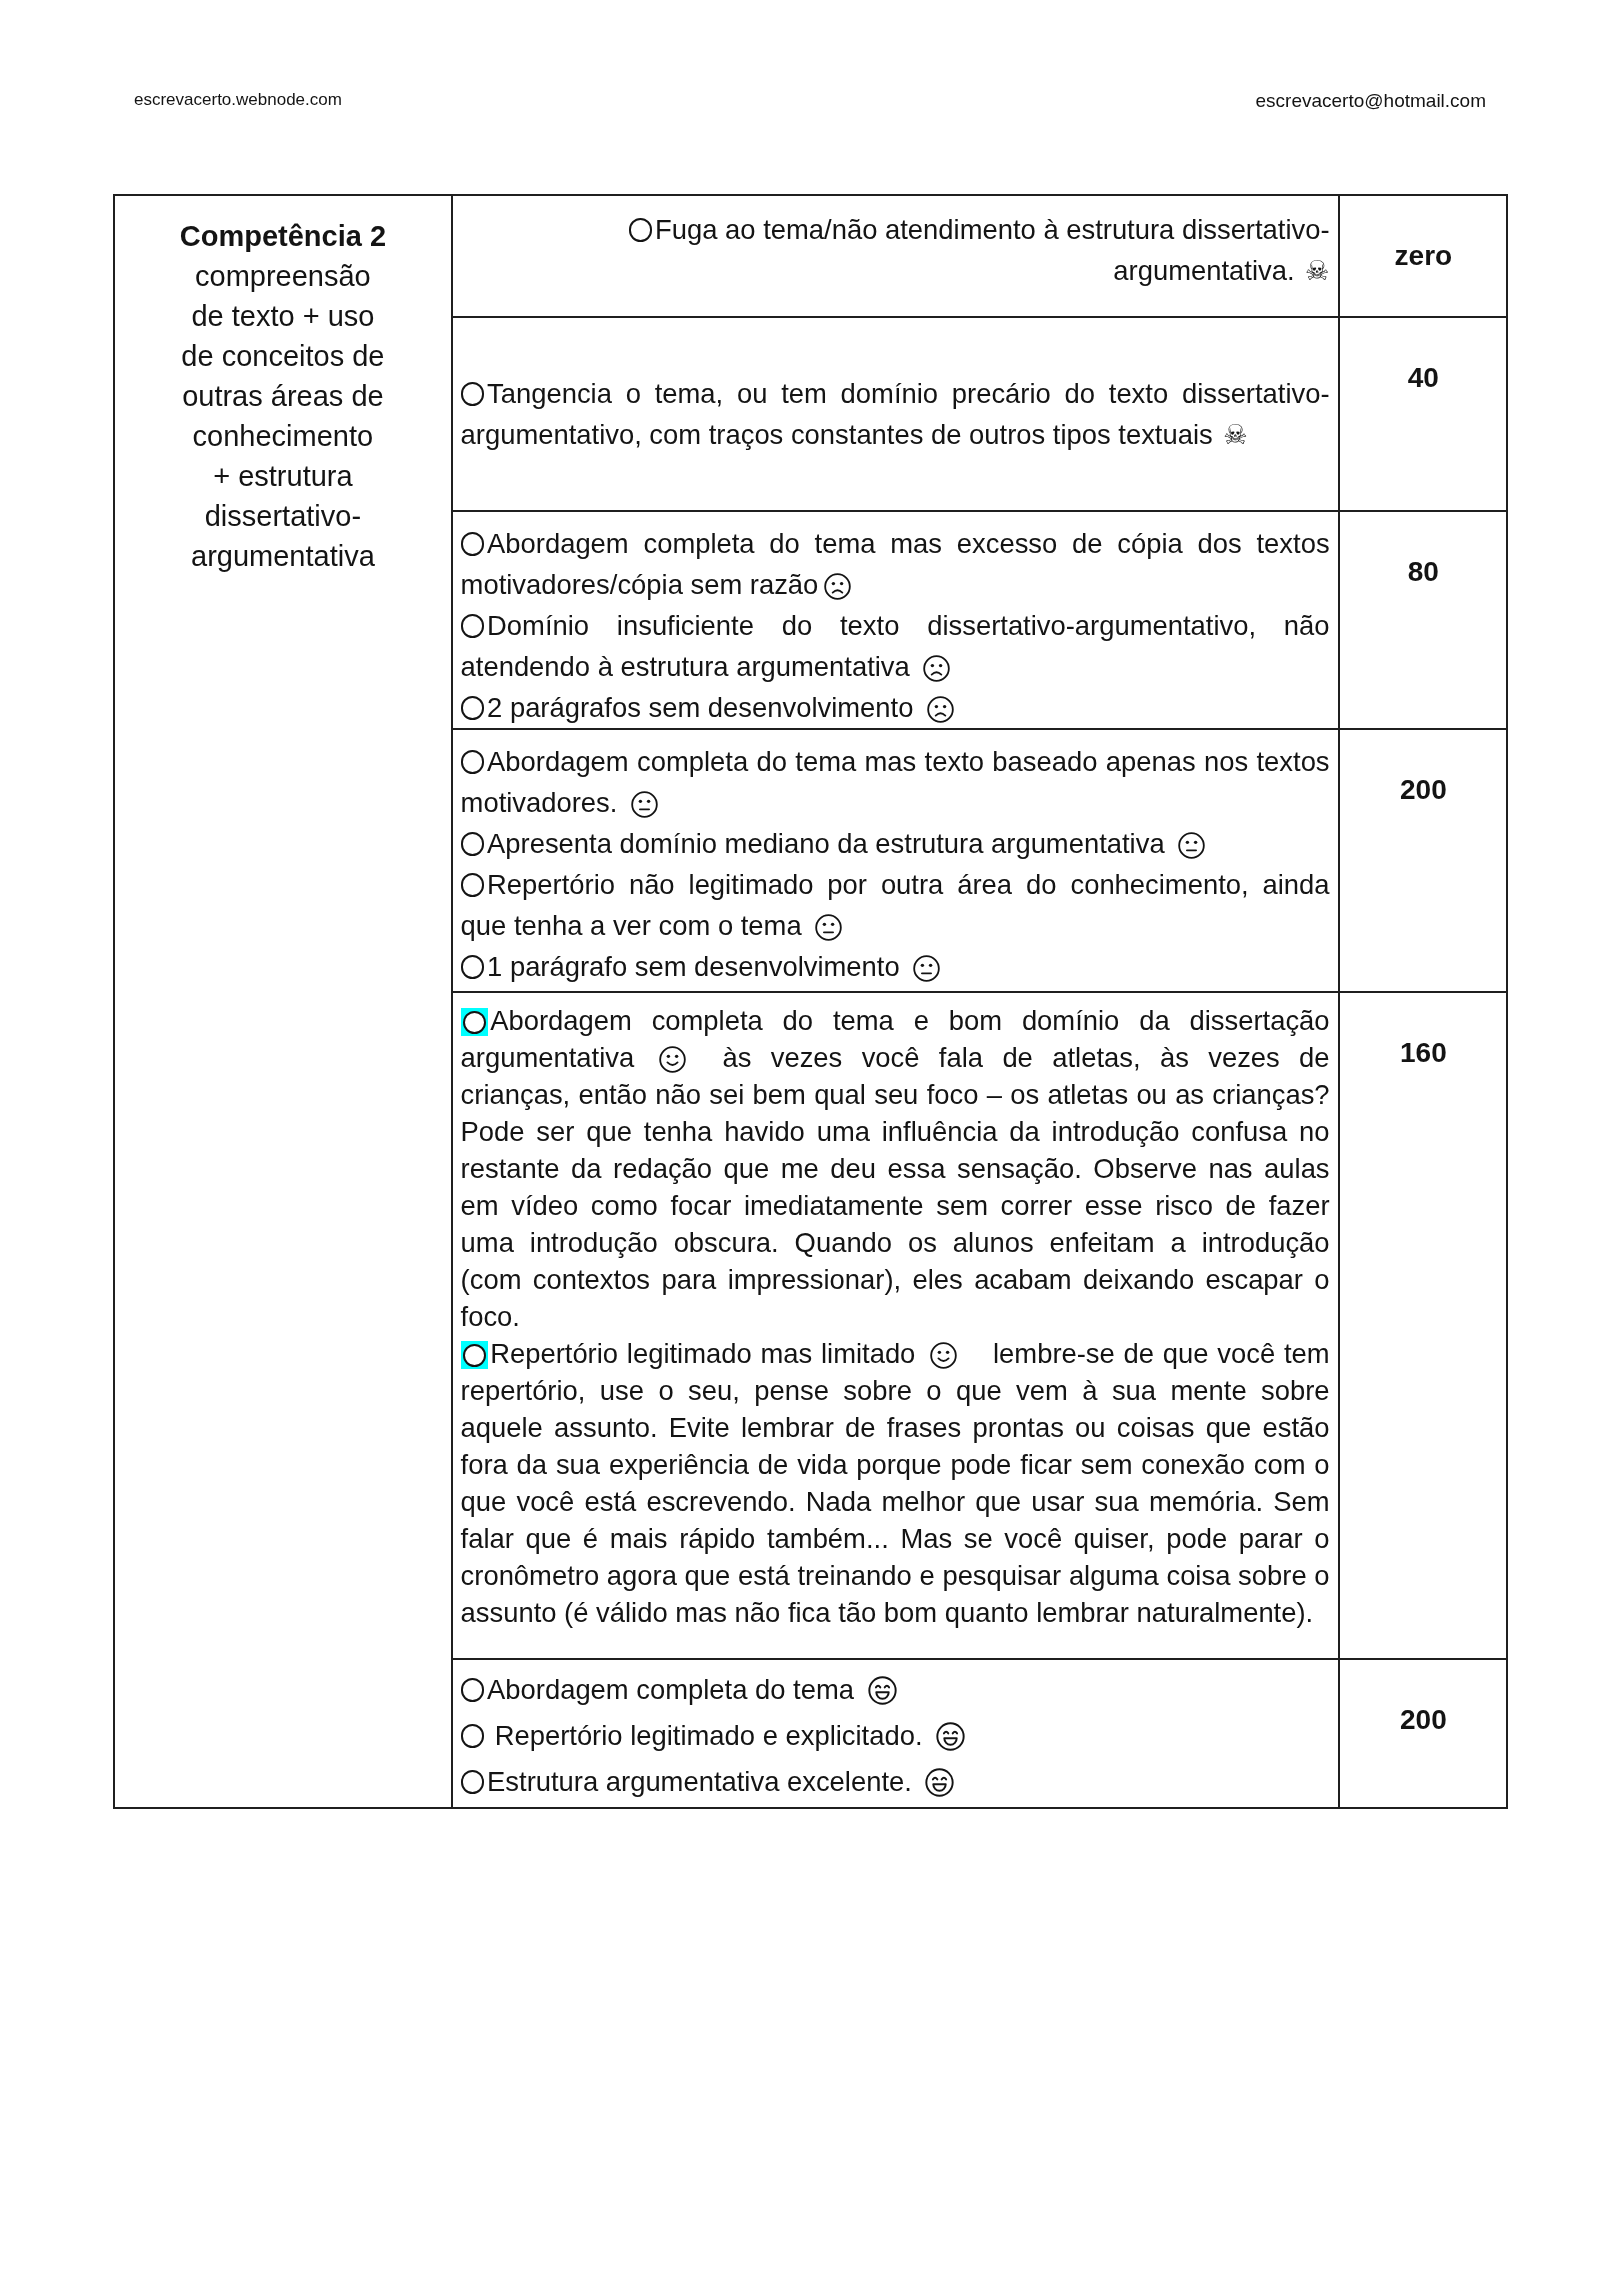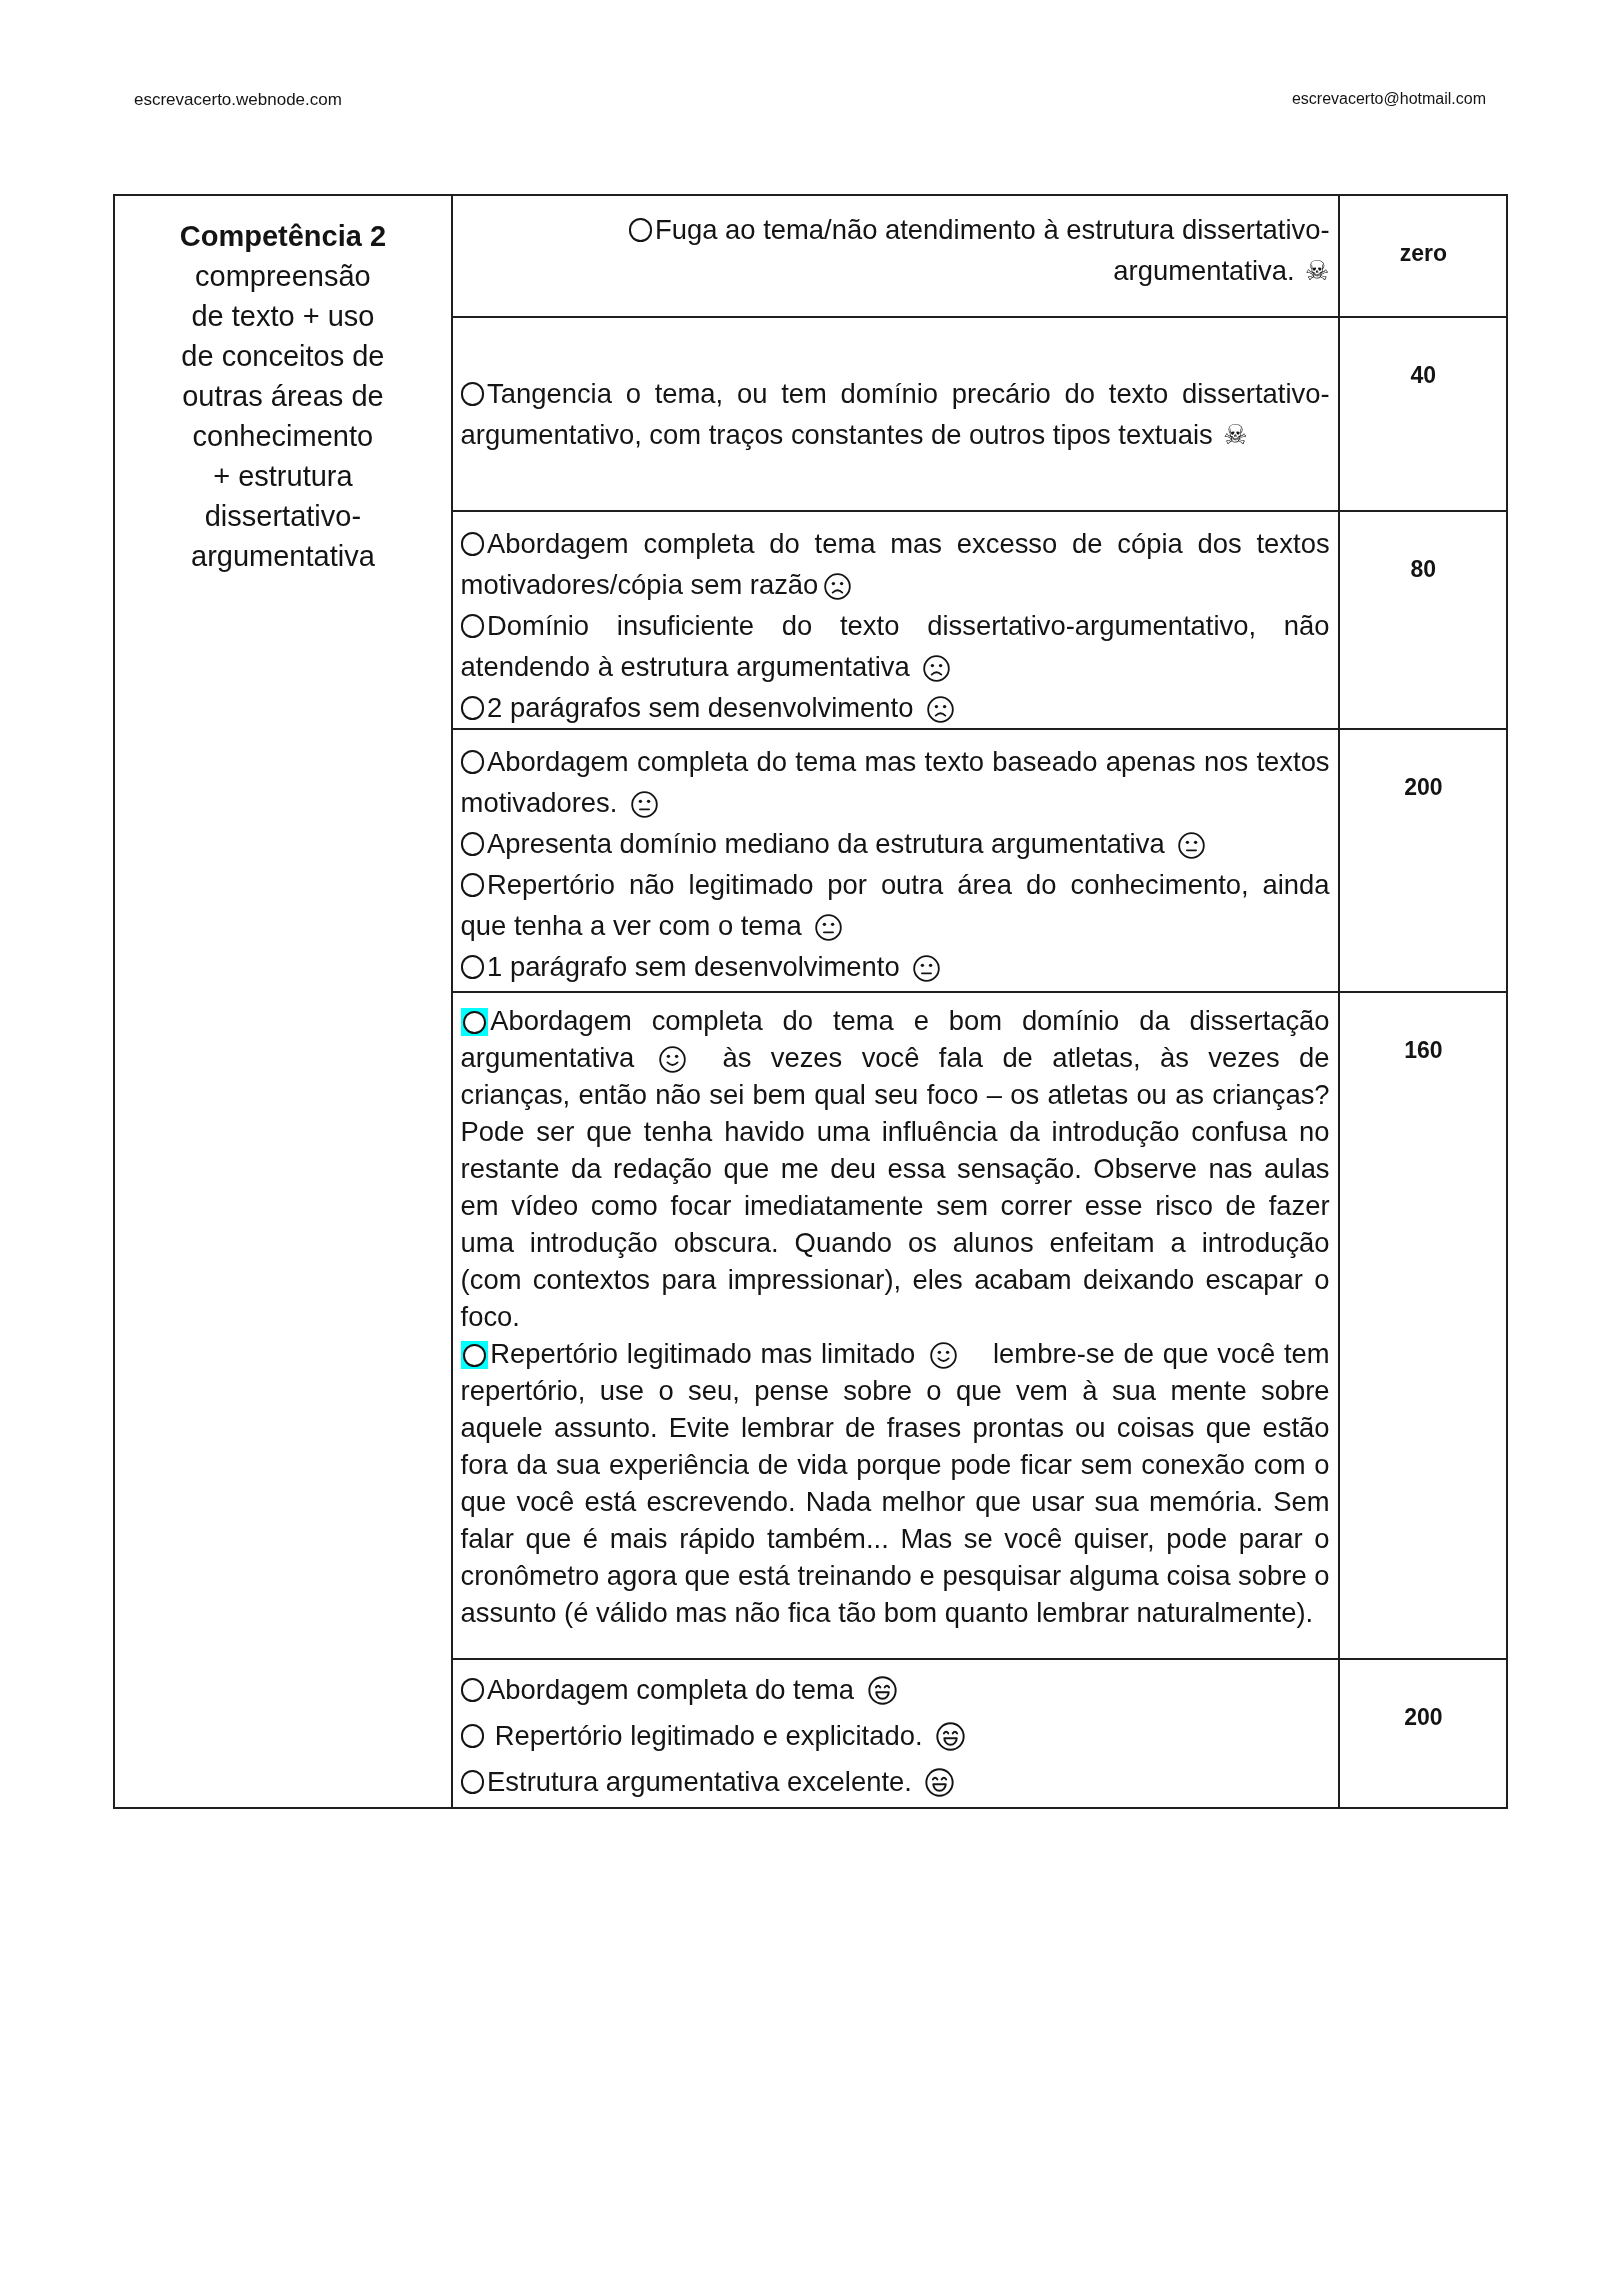--- a/index.html
+++ b/index.html
@@ -3,21 +3,21 @@
 <meta charset="utf-8">
 <style>
   html,body{margin:0;padding:0;}
   body{
     width:1621px;height:2293px;position:relative;
     background:#ffffff;color:#141414;
     font-family:"Liberation Sans","DejaVu Sans",sans-serif;
     -webkit-font-smoothing:antialiased;
   }
   .page-header-left{position:absolute;left:134px;top:90px;font-size:17px;}
-  .page-header-right{position:absolute;right:135px;top:90px;font-size:16px;}
+  .page-header-right{position:absolute;right:135px;top:90px;font-size:19px;}
 
   table.rubric{
     position:absolute;left:113px;top:194px;
     border-collapse:collapse;table-layout:fixed;
     border:2.9px solid #1f1f1f;
   }
   td{border:2px solid #1f1f1f;background:#fff;}
 
   td.comp{
     width:324px;vertical-align:top;text-align:center;
@@ -31,21 +31,21 @@
     font-size:27.4px;line-height:41px;
     padding:10.8px 8.8px 0 7.8px;text-align:justify;
   }
   tr.r1 td.crit{text-align:right;padding-top:12.7px;}
   tr.r2 td.crit{padding-top:55px;}
   tr.r5 td.crit{line-height:37px;padding-top:8.8px;}
   tr.r6 td.crit{line-height:46px;padding-top:6.9px;}
 
   td.score{
     width:164px;vertical-align:top;text-align:center;
-    font-weight:bold;font-size:23px;padding-top:44px;
+    font-weight:bold;font-size:28px;padding-top:44px;
   }
 
   tr.r1{height:122px;} tr.r2{height:194px;} tr.r3{height:218px;padding-left:24px;}
   tr.r4{height:263px;} tr.r5{height:667px;} tr.r6{height:149px;}
 
   p.item{margin:0;padding:0;}
 
   .bullet{
     display:inline-block;width:19.6px;height:19.6px;
     border:2px solid #141414;border-radius:50%;

